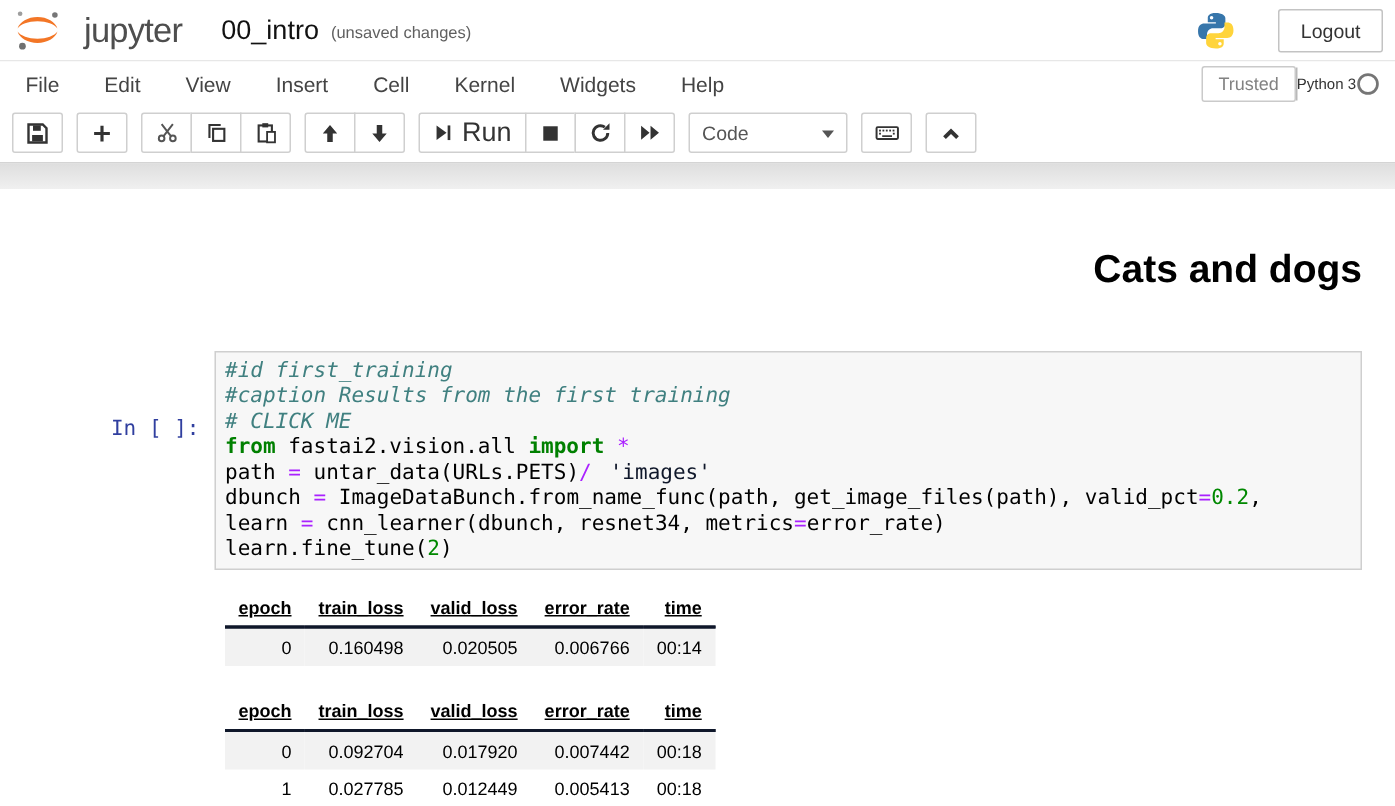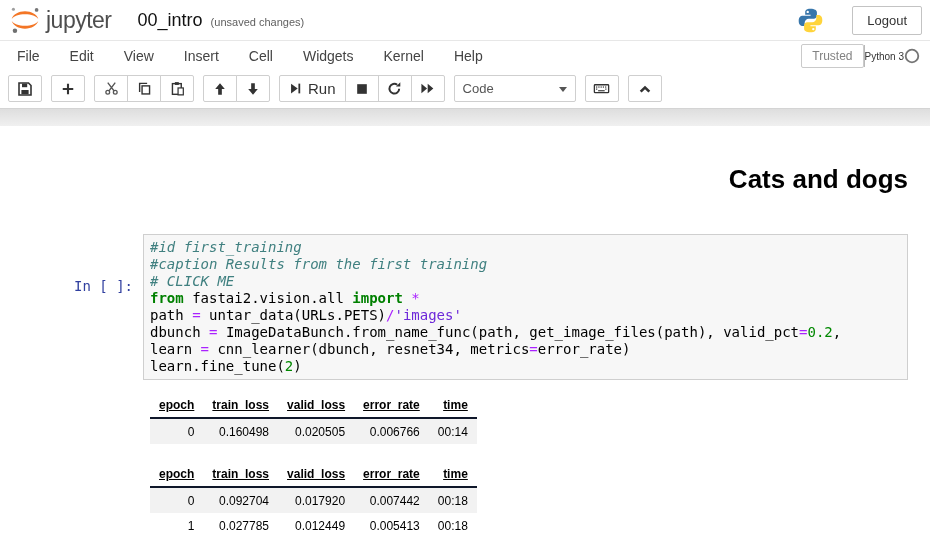--- a/index.html
+++ b/index.html
@@ -2,21 +2,21 @@
 <html><head>
 <meta charset="utf-8">
 <style>
   * { box-sizing: border-box; margin: 0; padding: 0; }
   html, body { width: 930px; height: 537px; overflow: hidden; background: #fff;
     font-family: "Liberation Sans", sans-serif; }
 
   
   .header-bar { height: 41px; display: flex; align-items: center; padding: 0 8px;
     border-bottom: 1px solid #e7e7e7; background: #fff; }
-  .logo { display: flex; align-items: center; gap: 4px; cursor: pointer; }
+  .logo { display: flex; align-items: center; gap: 14px; cursor: pointer; }
   .logo-text { font-size: 23px; color: #4e4e4e; letter-spacing: -0.5px; }
   .nb-title { margin-left: 26px; font-size: 18px; color: #111; cursor: text; }
   .checkpoint { margin-left: 8px; font-size: 11px; color: #5f5f5f; padding-top: 4px; }
   .header-spacer { flex: 1; }
   .python-logo { margin-right: 28px; display: flex; align-items: center; }
   .logout-btn { background: #fff; border: 1px solid #c3c3c3; border-radius: 2px;
     font-size: 13px; color: #333; padding: 6px 14px; cursor: pointer;
     font-family: "Liberation Sans", sans-serif; }
 
   
@@ -32,23 +32,23 @@
   
   .toolbar { height: 37px; display: flex; align-items: flex-start; gap: 9px;
     padding: 4px 0 0 8px; background: #fff; }
   .btn-group { display: flex; }
   .tbtn { width: 34px; height: 27px; background: #fff; border: 1px solid #cfcfcf;
     display: flex; align-items: center; justify-content: center; cursor: pointer;
     border-radius: 0; margin-left: -1px; padding: 0; }
   .btn-group .tbtn:first-child { border-radius: 2px 0 0 2px; margin-left: 0; }
   .btn-group .tbtn:last-child { border-radius: 0 2px 2px 0; }
   .btn-group .tbtn:only-child { border-radius: 2px; }
-  .run-btn { width: auto; padding: 0 9px; gap: 6px; font-size: 15px; color: #333;
-    font-family: "Liberation Sans", sans-serif; }
-  .cell-type { position: relative; width: 122px; height: 27px; border: 1px solid #cfcfcf;
+  .run-btn { width: auto; padding: 0 9px; gap: 6px; font-size: 18px; color: #333;
+    font-family: "Liberation Sans", sans-serif; }
+  .cell-type { position: relative; width: 106px; height: 27px; border: 1px solid #cfcfcf;
     border-radius: 2px; background: #fff; font-size: 13px; color: #555;
     line-height: 25px; padding-left: 8px; cursor: pointer; }
   .caret { position: absolute; right: 8px; top: 11px; width: 0; height: 0;
     border-left: 4px solid transparent; border-right: 4px solid transparent;
     border-top: 5px solid #555; }
 
   
   .strip { height: 18px; border-top: 1px solid #d4d4d4;
     background: linear-gradient(#dedede, #f0f0f0); }
 
@@ -62,21 +62,21 @@
   .md-cell h1 { font-size: 26px; font-weight: bold; color: #000; padding-left: 7px;
     font-family: "Liberation Sans", sans-serif; }
   .code-cell { margin-bottom: 12px; }
   .input-box { flex: 1; border: 1px solid #cfcfcf; background: #f7f7f7;
     padding: 4px 6px; font-family: "DejaVu Sans Mono", monospace; font-size: 14px;
     line-height: 17px; color: #000; cursor: text; }
   .code-line { white-space: pre; }
   .tok-com { color: #408080; font-style: italic; }
   .tok-kw  { color: #008000; font-weight: bold; }
   .tok-op  { color: #aa22ff; }
-  .tok-str { color: #6d28d9; }
+  .tok-str { color: #0f172a; margin-left: 12px; }
   .tok-num { color: #080; }
   .tok-pl  { color: #000; }
 
   
   .output-area { margin-left: 105px; }
   table.df-table { border-collapse: collapse; margin-bottom: 17px;
     font-family: "Liberation Sans", sans-serif; }
   table.df-table th, table.df-table td { font-size: 12px; text-align: right;
     padding: 5.5px 9px; border: none; color: #000; }
   table.df-table th { font-weight: bold; border-bottom: 2px solid #0f172a; text-decoration: underline; }
@@ -117,22 +117,22 @@
   <button class="logout-btn">Logout</button>
 </div>
 
 <div class="menubar">
   <ul class="menu-items">
       <li>File</li>
       <li>Edit</li>
       <li>View</li>
       <li>Insert</li>
       <li>Cell</li>
+      <li>Kernel</li>
       <li>Widgets</li>
-      <li>Kernel</li>
       <li>Help</li>
     </ul>
   <div class="menu-right">
     <span class="trusted">Trusted</span>
     <span class="kernel-sep"></span>
     <span class="kernel-name">Python 3</span>
     <span>
       <svg width="16" height="16" viewBox="0 0 16 16">
         <circle cx="8" cy="8" r="6.3" fill="none" stroke="#757575" stroke-width="1.8"></circle>
       </svg>

